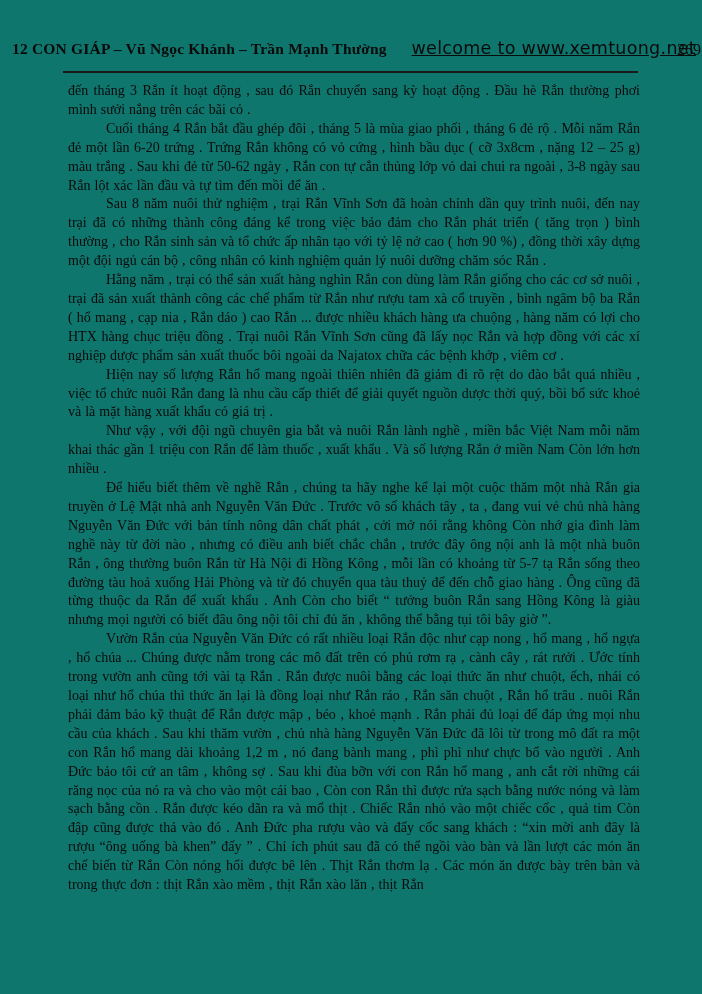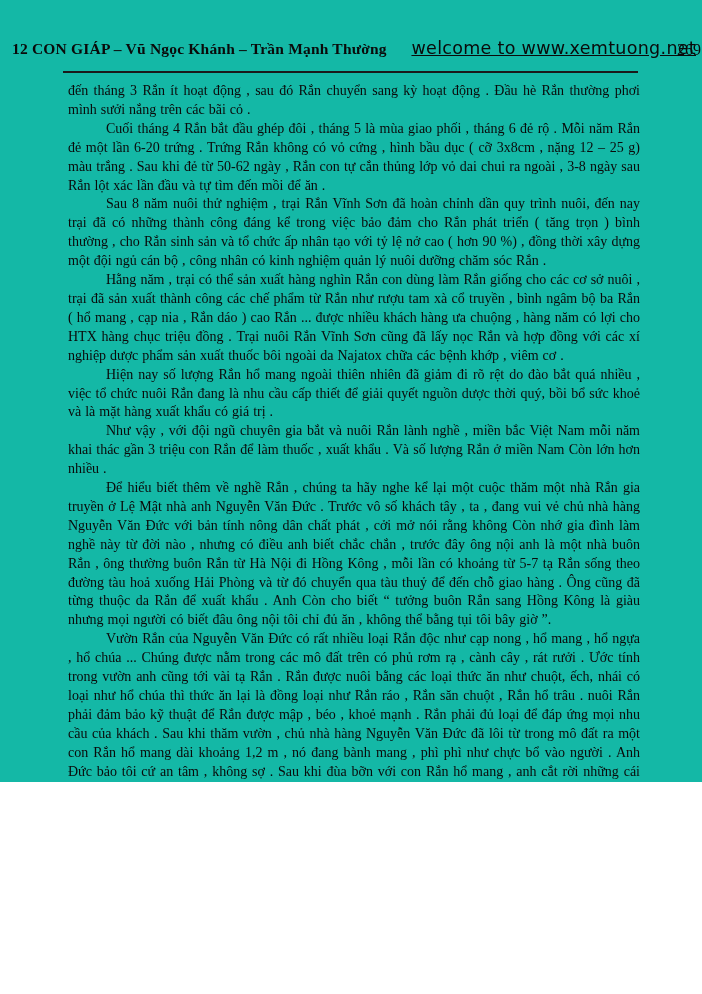--- a/index.html
+++ b/index.html
@@ -3,22 +3,22 @@
 <meta charset="utf-8">
 <style>
   html, body {
     margin: 0;
     padding: 0;
     background: #ffffff;
   }
   .page {
     position: relative;
     width: 702px;
-    height: 782px;
-    background: #14b8a6;
+    height: 994px;
+    background: #0f766e;
     color: #0a0a0a;
     overflow: hidden;
     font-family: "Liberation Serif", serif;
   }
   .page-header {
     position: absolute;
     top: 0;
     left: 0;
     right: 0;
     height: 72px;
@@ -94,18 +94,18 @@
     <div class="page-number">269</div>
     <div class="header-divider"></div>
   </div>
 
   <div class="page-body">
     <p class="no-indent">đến tháng 3 Rắn ít hoạt động , sau đó Rắn chuyển sang kỳ hoạt động . Đầu hè Rắn thường phơi mình sưởi nắng trên các bãi cỏ .</p>
     <p>Cuối tháng 4 Rắn bắt đầu ghép đôi , tháng 5 là mùa giao phối  , tháng 6 đẻ rộ . Mỗi năm Rắn đẻ một lần 6-20 trứng . Trứng Rắn không có vỏ cứng , hình bầu dục ( cỡ 3x8cm , nặng 12 – 25 g) màu trắng . Sau khi đẻ từ 50-62 ngày , Rắn con tự cắn thủng lớp vỏ dai chui ra ngoài , 3-8 ngày sau Rắn lột xác lần đầu và tự tìm đến mồi để ăn .</p>
     <p>Sau 8 năm nuôi thử nghiệm , trại Rắn Vĩnh Sơn đã hoàn chỉnh dần quy trình nuôi, đến nay trại đã có những thành công đáng kể trong việc bảo đảm cho Rắn phát triển ( tăng trọn ) bình thường , cho Rắn sinh sản và tổ chức ấp nhân tạo với tỷ lệ nở cao ( hơn 90 %) , đồng thời xây dựng một đội ngủ cán bộ , công nhân có kinh nghiệm quản lý nuôi dưỡng chăm sóc Rắn .</p>
     <p>Hằng năm , trại có thể sản xuất hàng nghìn Rắn con dùng làm Rắn giống cho các cơ sở nuôi , trại đã sản xuất thành công các chế phẩm từ Rắn như rượu tam xà cổ truyền , bình ngâm bộ ba Rắn ( hổ mang , cạp nia , Rắn dáo ) cao Rắn ... được nhiều khách hàng ưa chuộng , hàng năm có lợi cho HTX hàng chục triệu đồng . Trại nuôi Rắn Vĩnh Sơn cũng đã lấy nọc Rắn và hợp đồng với các xí nghiệp dược phẩm sản xuất thuốc bôi ngoài da Najatox chữa các bệnh khớp , viêm cơ .</p>
     <p>Hiện nay số lượng Rắn hổ mang ngoài thiên nhiên đã giảm đi rõ rệt do đào bắt quá nhiều , việc tổ chức nuôi Rắn đang là nhu cầu cấp thiết để giải quyết nguồn dược thời quý, bồi bổ sức khoẻ và là mặt hàng xuất khẩu có giá trị .</p>
-    <p>Như vậy , với đội ngũ chuyên gia bắt và nuôi Rắn lành nghề , miền bắc Việt Nam mỗi năm khai thác gần 3 triệu con Rắn để làm thuốc , xuất khẩu . Và số lượng Rắn ở miền Nam Còn lớn hơn nhiều .</p>
+    <p>Như vậy , với đội ngũ chuyên gia bắt và nuôi Rắn lành nghề , miền bắc Việt Nam mỗi năm khai thác gần 1 triệu con Rắn để làm thuốc , xuất khẩu . Và số lượng Rắn ở miền Nam Còn lớn hơn nhiều .</p>
     <p>Để hiểu biết thêm về nghề Rắn , chúng ta hãy nghe kể lại một cuộc thăm một nhà Rắn gia truyền ở Lệ Mật nhà anh Nguyễn Văn Đức . Trước vô số khách tây , ta , đang vui vẻ chủ nhà hàng Nguyễn Văn Đức với bản tính nông dân chất phát , cởi mở nói rằng không Còn nhớ gia đình làm nghề này từ đời nào , nhưng có điều anh biết chắc chắn , trước đây ông nội anh là một nhà buôn Rắn , ông thường buôn Rắn từ Hà Nội đi Hồng Kông , mỗi lần có khoảng từ 5-7 tạ Rắn sống theo đường tàu hoả xuống Hải Phòng và từ đó chuyển qua tàu thuỷ để đến chỗ giao hàng . Ông cũng đã từng thuộc da Rắn để xuất khẩu . Anh Còn cho biết “ tưởng buôn Rắn sang Hồng Kông là giàu nhưng mọi người có biết đâu ông nội tôi chỉ đủ ăn , không thể bằng tụi tôi bây giờ ”.</p>
     <p>Vườn Rắn của Nguyễn Văn Đức có rất nhiều loại Rắn độc như cạp nong , hổ mang , hổ ngựa , hổ chúa ... Chúng được nằm trong các mô đất trên có phủ rơm rạ , cành cây , rát rưởi . Ước tính trong vườn anh cũng tới vài tạ Rắn . Rắn được nuôi bằng các loại thức ăn như  chuột, ếch, nhái có loại như hổ chúa thì thức ăn lại là đồng loại như Rắn ráo , Rắn săn chuột , Rắn hổ trâu . nuôi Rắn phải đảm bảo kỹ thuật để Rắn được mập , béo , khoẻ mạnh . Rắn phải đủ loại để đáp ứng mọi nhu cầu của khách . Sau khi thăm vườn , chủ nhà hàng Nguyễn Văn Đức đã lôi từ trong mô đất ra một con Rắn hổ mang dài khoảng 1,2 m , nó đang bành mang , phì phì như chực bổ vào người . Anh Đức bảo tôi cứ an tâm , không sợ . Sau khi đùa bỡn với con Rắn hổ mang , anh cắt rời những cái răng nọc của nó ra và cho vào một cái bao , Còn con Rắn thì được rửa sạch bằng nước nóng và làm sạch bằng cồn . Rắn được kéo dãn ra và mổ thịt . Chiếc Rắn  nhỏ vào một chiếc cốc , quả tim Còn đập cũng được thả vào đó . Anh Đức pha rượu vào và đẩy cốc sang khách : “xin mời anh đây là rượu “ông uống bà khen” đấy ” . Chỉ ích phút sau đã có thể ngồi vào bàn và lần lượt các món ăn chế biến từ Rắn Còn nóng hổi được bê lên . Thịt Rắn thơm lạ . Các món ăn được bày trên bàn và trong thực đơn : thịt Rắn xào mềm , thịt Rắn xào lăn , thịt Rắn</p>
   </div>
 
 </div>
 
 </body></html>

